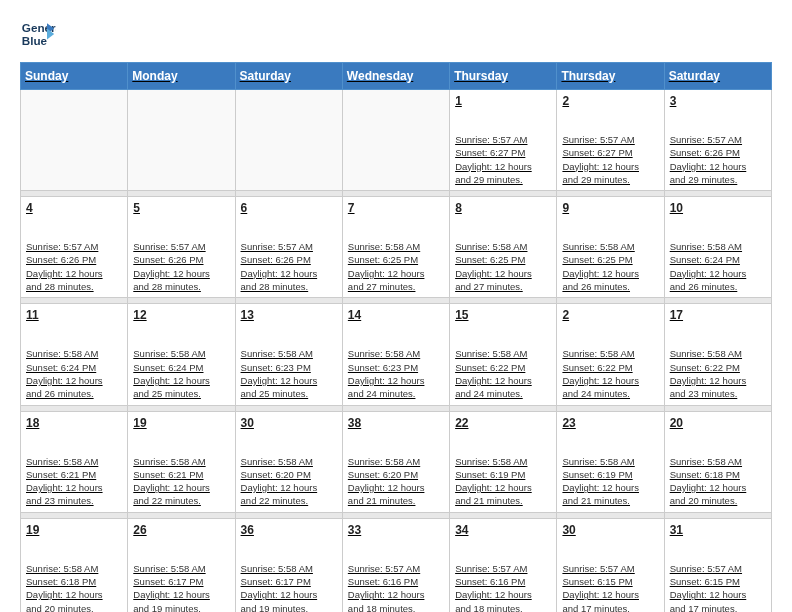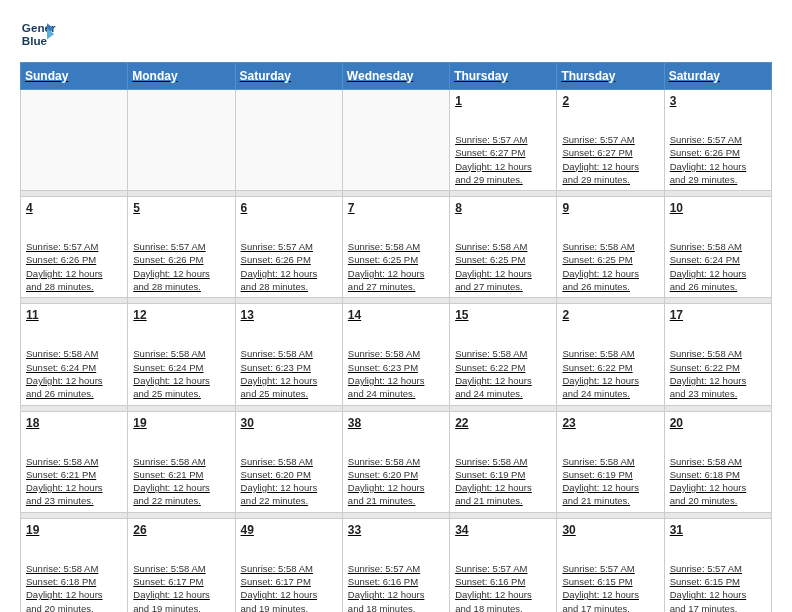--- a/index.html
+++ b/index.html
@@ -341,21 +341,21 @@
 and 20 minutes.</div>
         </td>
         <td>
           <span class="day-number">26</span>
           <div class="day-info" style="white-space: pre-line;">Sunrise: 5:58 AM
 Sunset: 6:17 PM
 Daylight: 12 hours
 and 19 minutes.</div>
         </td>
         <td>
-          <span class="day-number">49</span>
+          <span class="day-number">36</span>
           <div class="day-info" style="white-space: pre-line;">Sunrise: 5:58 AM
 Sunset: 6:17 PM
 Daylight: 12 hours
 and 19 minutes.</div>
         </td>
         <td>
           <span class="day-number">33</span>
           <div class="day-info" style="white-space: pre-line;">Sunrise: 5:57 AM
 Sunset: 6:16 PM
 Daylight: 12 hours

